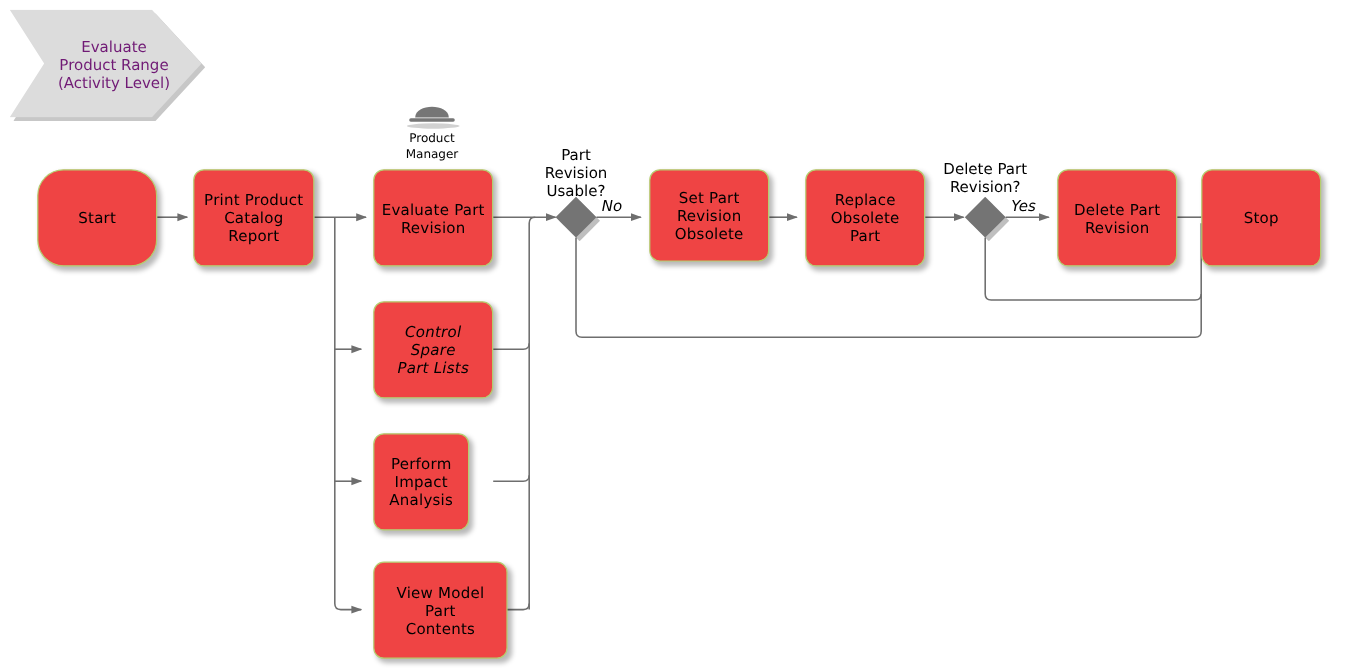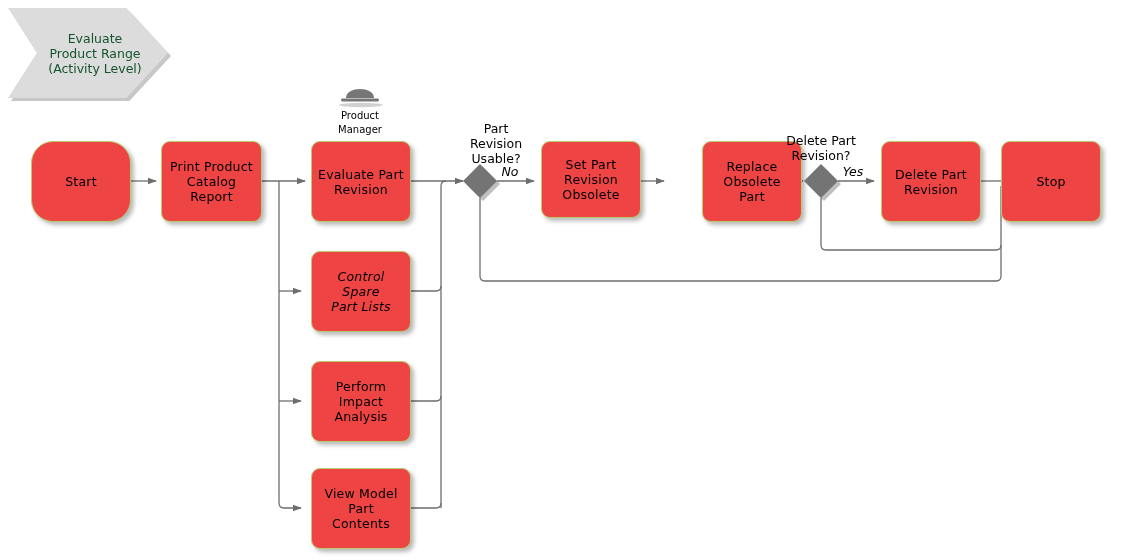--- a/index.html
+++ b/index.html
@@ -72,21 +72,21 @@
   .banner {
     background: #dcdcdc;
     display: flex;
     align-items: center;
     justify-content: center;
   }
   .banner-text {
     text-align: center;
     font-size: 12.5px;
     line-height: 15px;
-    color: #14532d;
+    color: #701a75;
     white-space: pre-line;
     padding-left: 14px;
   }
 
   
   .diamond-wrap {
     position: absolute;
     width: 34px;
     height: 34px;
   }
@@ -218,51 +218,51 @@
   <div class="node" style="left:311px; top:141px; width:100px; height:81px;">
     <span>Evaluate Part
 Revision</span>
   </div>
 
   <div class="node" style="left:311px; top:251px; width:100px; height:81px;font-style:italic;">
     <span>Control Spare
 Part Lists</span>
   </div>
 
-  <div class="node" style="left:311px; top:361px; width:100px; height:81px;">
+  <div class="node" style="left:311px; top:361px; width:80px; height:81px;">
     <span>Perform Impact
 Analysis</span>
   </div>
 
-  <div class="node" style="left:311px; top:468px; width:100px; height:81px;justify-content:center;">
+  <div class="node" style="left:311px; top:468px; width:112px; height:81px;justify-content:center;">
     <span>View Model Part
 Contents</span>
   </div>
 
   <div class="node" style="left:541px; top:141px; width:100px; height:77px;">
     <span>Set Part
 Revision
 Obsolete</span>
   </div>
 
-  <div class="node" style="left:671px; top:141px; width:100px; height:81px;margin-left:31px;">
+  <div class="node" style="left:671px; top:141px; width:100px; height:81px;">
     <span>Replace
 Obsolete Part</span>
   </div>
 
   <div class="node" style="left:881px; top:141px; width:100px; height:81px;">
     <span>Delete Part
 Revision</span>
   </div>
 
   <div class="node" style="left:961px; top:141px; width:100px; height:81px;margin-left:40px;">
     <span>Stop</span>
   </div>
 
-  <div class="label" style="left:456px; top:121px; width:80px;">Part
+  <div class="label" style="left:440px; top:121px; width:80px;">Part
 Revision
 Usable?</div>
   <div class="diamond-wrap" style="left:463px; top:164px;">
     <div class="diamond-shadow"></div>
     <div class="diamond"></div>
   </div>
   <div class="label edge-label" style="left:498px; top:164px; width:24px;">No</div>
 
   <div class="label" style="left:771px; top:133px; width:100px;">Delete Part
 Revision?</div>

